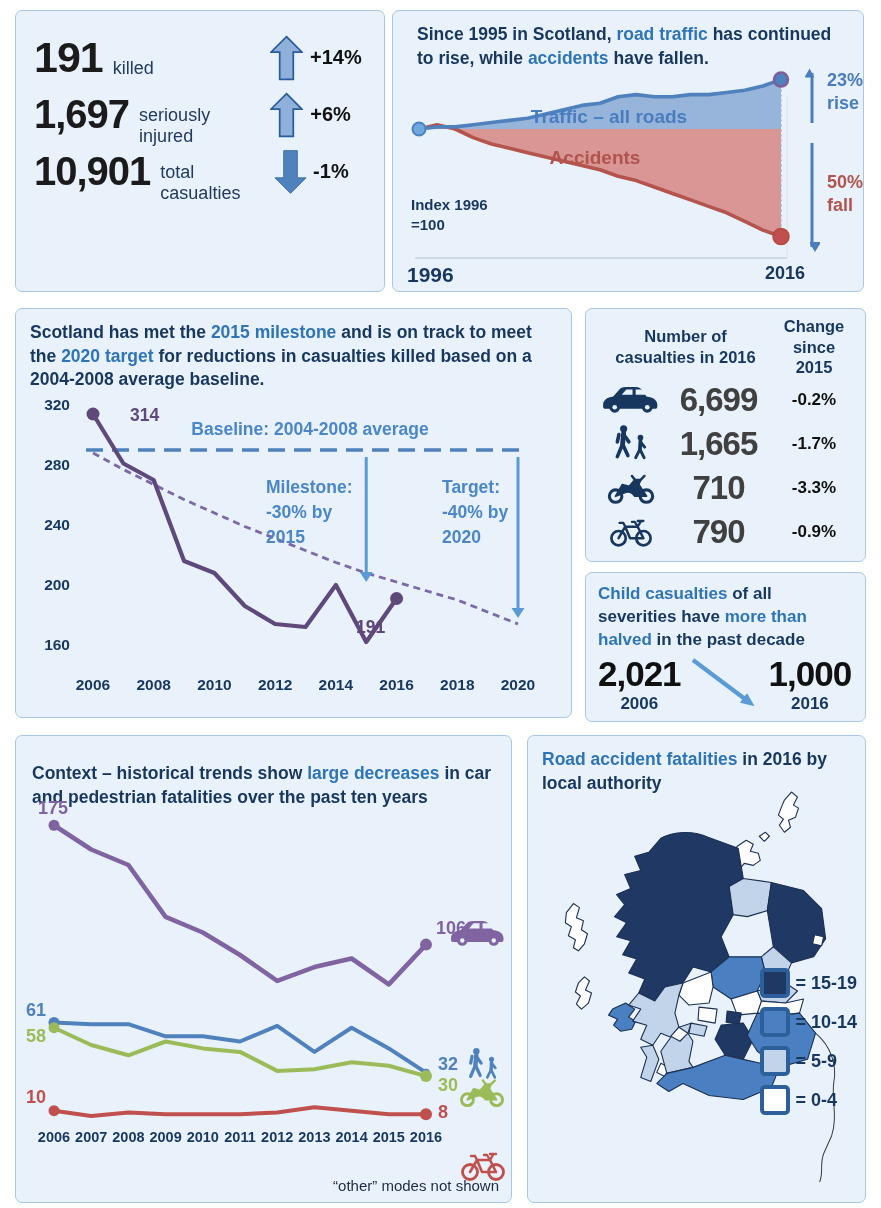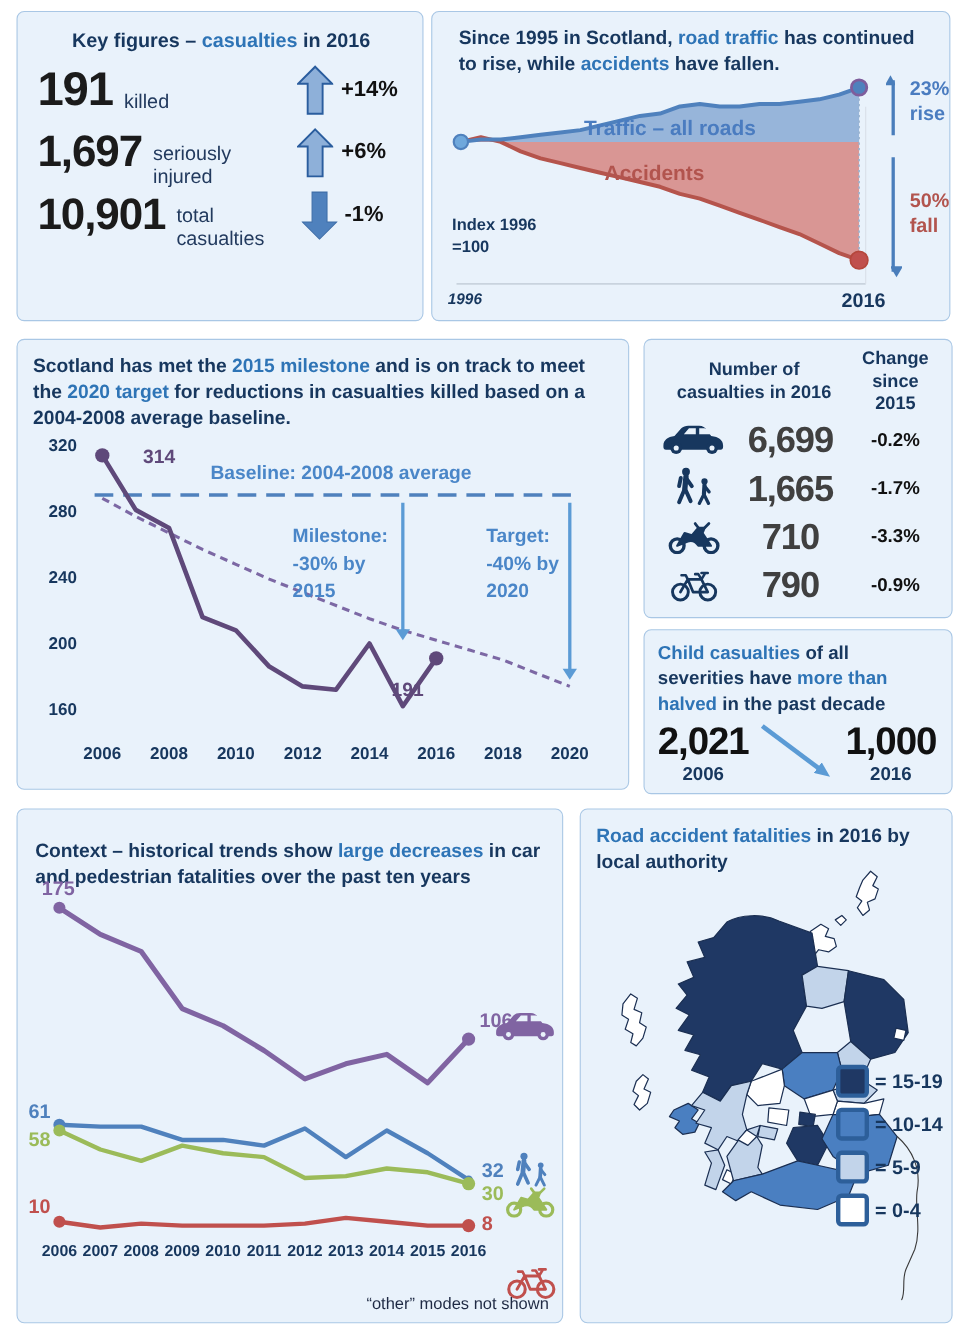--- a/index.html
+++ b/index.html
@@ -16,21 +16,21 @@
   .kf-row{display:flex;align-items:center;height:57px;}
   .kf-value{font-size:40px;font-weight:bold;color:#1b1b1b;letter-spacing:-1px;}
   .kf-row:first-child .kf-value{font-size:43px;}
   .kf-label{font-size:18px;color:#223a5e;margin-left:10px;margin-top:22px;}
   .kf-arrow{margin-left:auto;width:36px;display:flex;justify-content:center;}
   .kf-change{width:58px;text-align:left;font-size:20px;font-weight:bold;color:#111;margin-left:6px;}
   
   #panel-traffic{left:392px;top:10px;width:472px;height:282px;padding:12px 24px;}
   #traffic-svg{position:absolute;left:6px;top:56px;}
   .index-note{position:absolute;left:18px;top:184px;font-size:15px;font-weight:bold;color:var(--navy);line-height:1.3;}
-  .x-start{position:absolute;left:14px;top:252px;font-size:14px;font-weight:bold;font-style:italic;}
+  .x-start{position:absolute;left:14px;top:252px;font-size:21px;font-weight:bold;}
   .x-end{position:absolute;left:362px;top:252px;width:60px;text-align:center;font-size:18px;font-weight:bold;}
   .rise-arrow{position:absolute;left:404px;top:50px;}
   .fall-arrow{position:absolute;left:404px;top:126px;}
   .rise-text{position:absolute;left:434px;top:58px;font-size:18px;font-weight:bold;color:#4a7cc0;line-height:1.25;}
   .fall-text{position:absolute;left:434px;top:160px;font-size:18px;font-weight:bold;color:#b2544e;line-height:1.25;}
   
   #panel-milestone{left:15px;top:308px;width:557px;height:410px;padding:12px 14px;}
   #milestone-svg{position:absolute;left:2px;top:76px;}
   
   #panel-modes{left:585px;top:308px;width:281px;height:254px;padding:7px 10px 8px 12px;}
@@ -100,21 +100,20 @@
       <path d="M10 24 L17 12 L30 12 L36 24 L22 24 L17 12" stroke-width="2.6"></path>
       <path d="M30 12 L27 7 L24 7 M30 12 L33 7 M30 6 L36 6" stroke-width="2.4"></path>
       <path d="M17 12 L15 8 L11 8" stroke-width="2.4"></path>
     </g>
   </symbol>
 </svg>
 
 <div class="page">
 
   <section class="panel" id="panel-key">
-    <div class="headline"><span>Key figures – </span><span class="hl">casualties</span><span> in 2016</span></div>
     <div class="kf-rows">
       <div class="kf-row">
         <span class="kf-value">191</span>
         <span class="kf-label">killed</span>
         <span class="kf-arrow">
             <svg width="33" height="46" viewBox="0 0 34 46">
               <polygon points="17,1 33,17 24,17 24,45 10,45 10,17 1,17" fill="#8eb0d9" stroke="#2a5d9e" stroke-width="1.8"></polygon>
             </svg>
           </span>
         <span class="kf-change">+14%</span>

